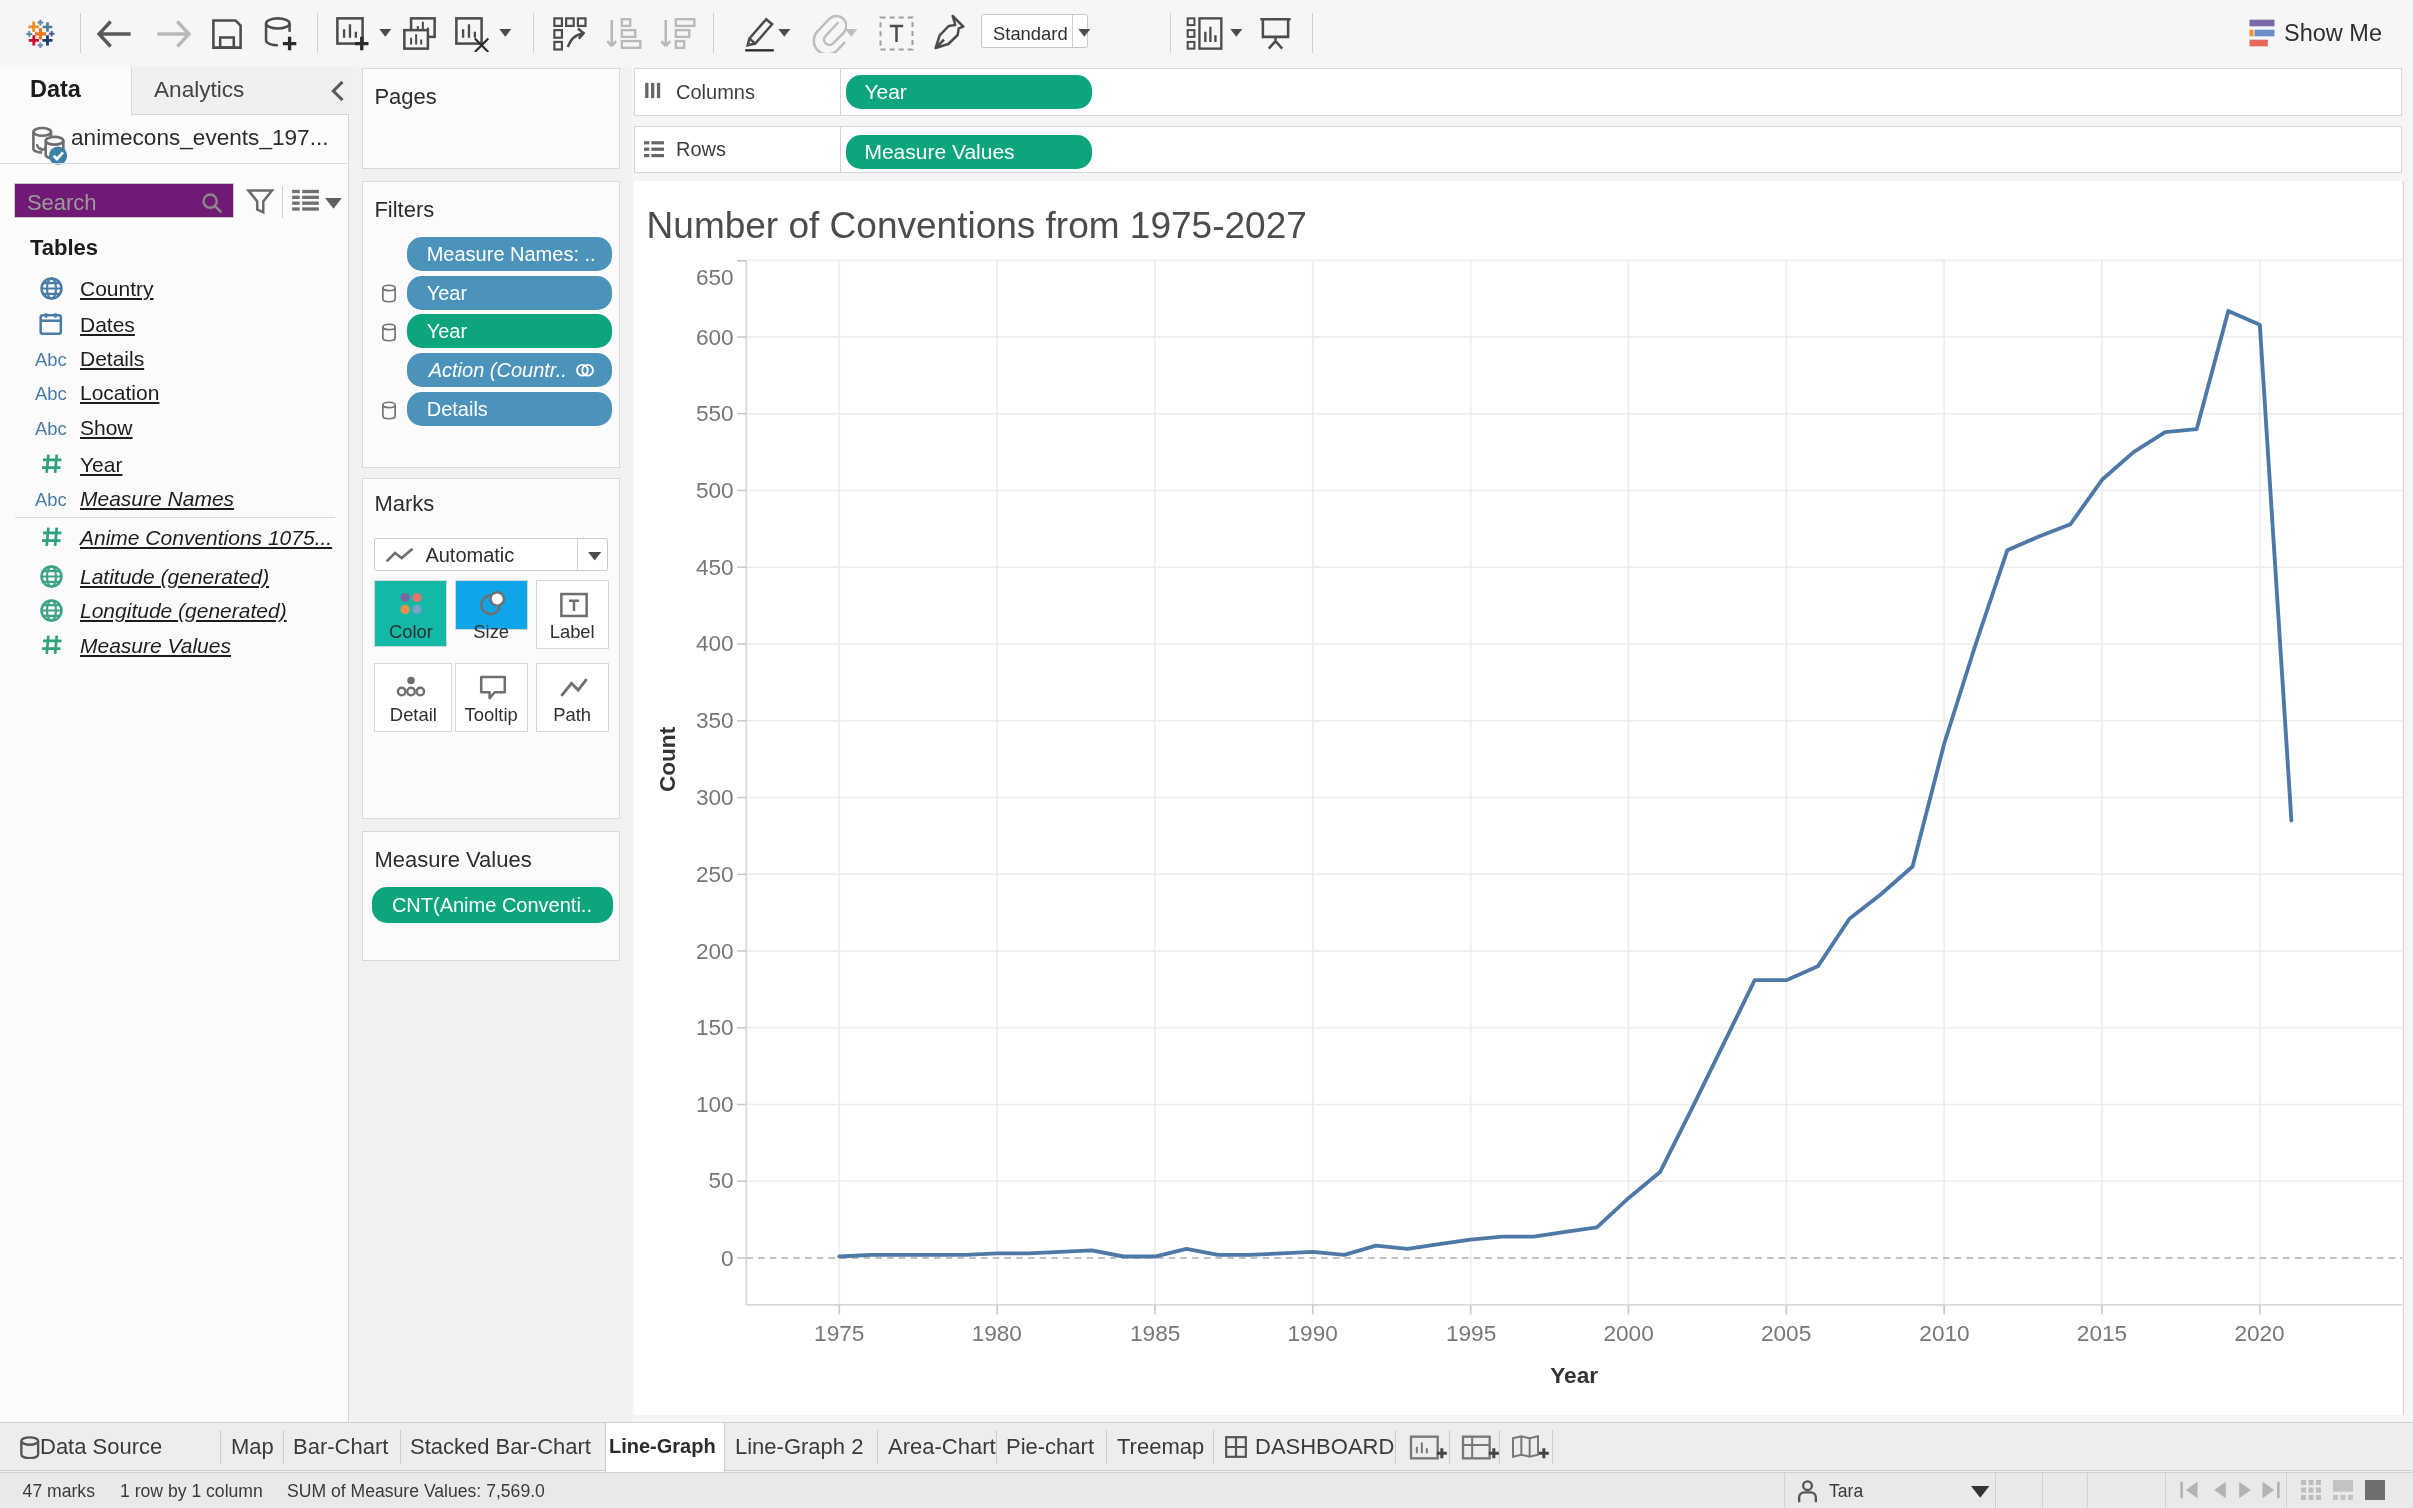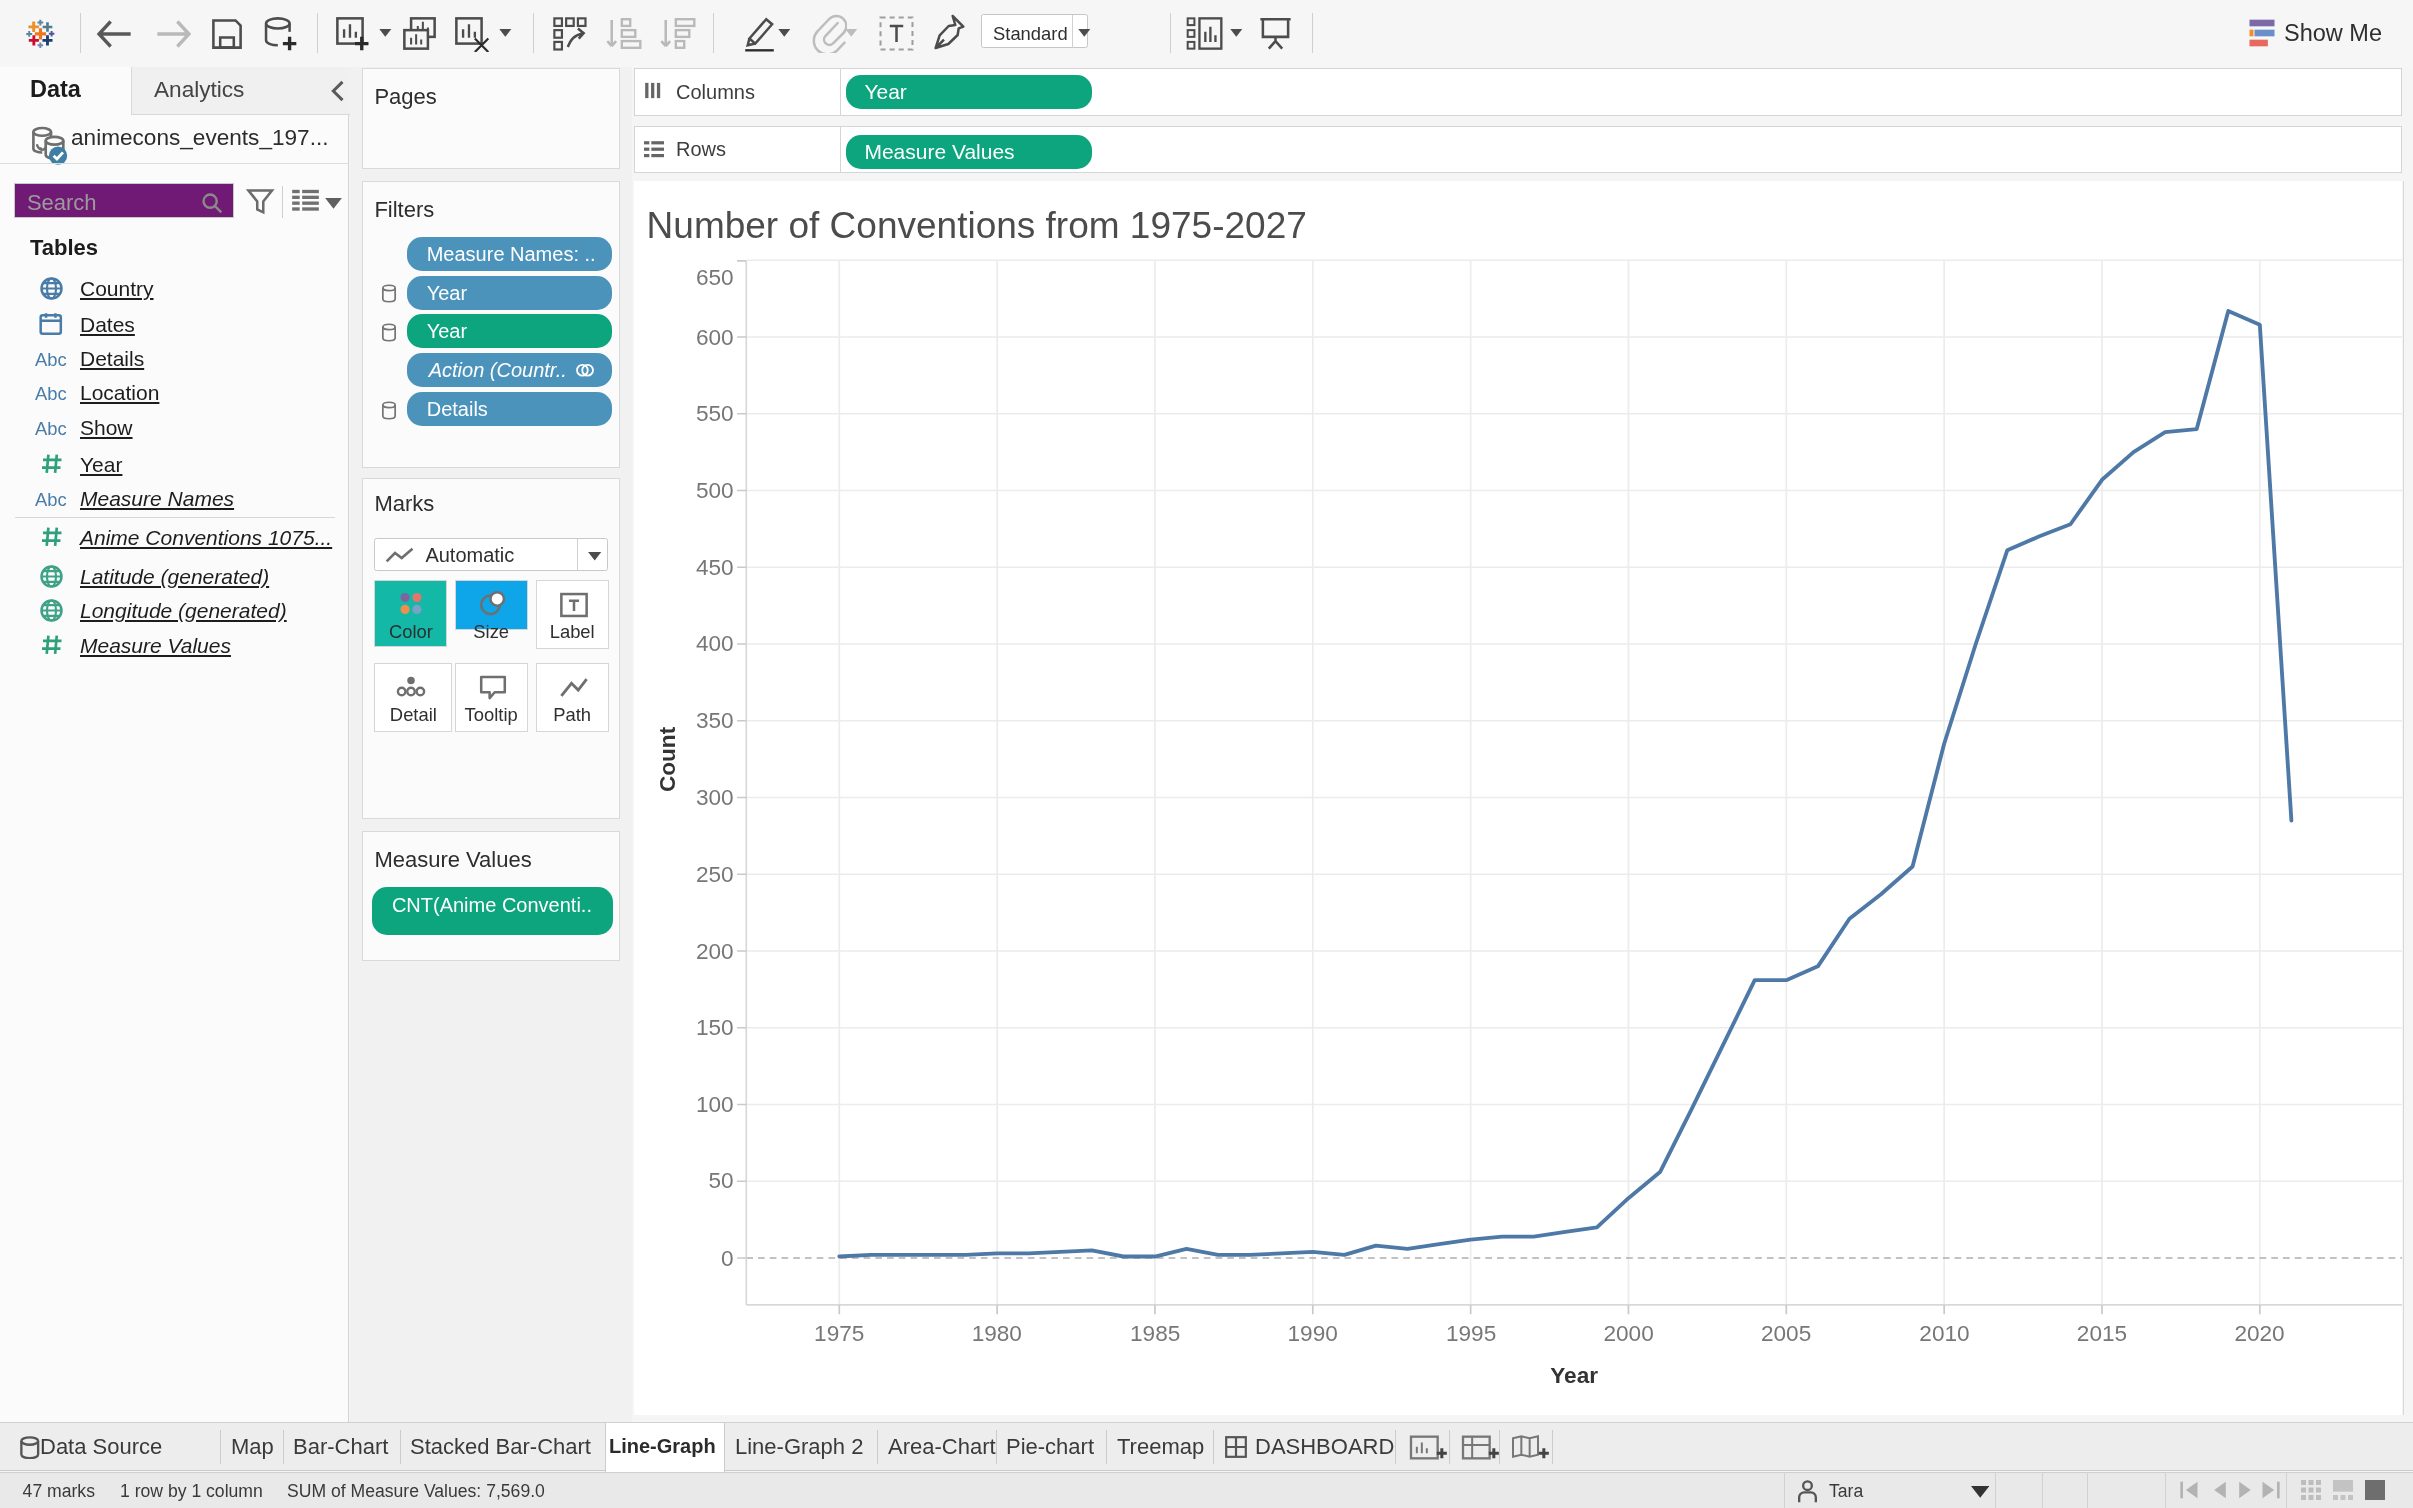--- a/index.html
+++ b/index.html
@@ -391,21 +391,21 @@
     <div class="abs" style="left:173px;top:184px;width:73px;height:69px;background:#fff;border:0.8px solid #d6d6d6">
       <svg class="abs" style="left:21px;top:10px" width="32" height="27" viewBox="0 0 19 16">
           <path d="M2 13 L8 5.5 L12 9.5 L17 3" stroke="#6f6f6f" stroke-width="1.7" fill="none"></path>
         </svg>
       <div class="abs" style="left:0;top:40px;width:100%;text-align:center;font-size:18.4px;color:#2f2f2f">Path</div>
     </div>
   </div>
 
   <div class="card" style="left:11.7px;top:764px;width:258px;height:130px">
     <div class="cardtitle" style="top:15px">Measure Values</div>
-    <div class="pill greenpill" style="left:9.2px;top:55px;width:241px;height:48px;line-height:36px;text-align:left;padding-left:20px">CNT(Anime Conventi..</div>
+    <div class="pill greenpill" style="left:9.2px;top:55px;width:241px;height:36px;line-height:36px;text-align:left;padding-left:20px">CNT(Anime Conventi..</div>
   </div>
 </div>
 <div class="abs" id="mainarea">
   <div class="shelf" style="left:634px;top:68px;width:1768px;height:48px">
     <svg class="abs" style="left:9.2px;top:11px" width="17.6" height="21" viewBox="0 0 15 13">
         <g fill="#666">
           <rect x="1" y="0" width="2.8" height="13"></rect>
           <rect x="6" y="0" width="2.8" height="13"></rect>
           <rect x="11" y="0" width="2.8" height="13"></rect>
         </g>

